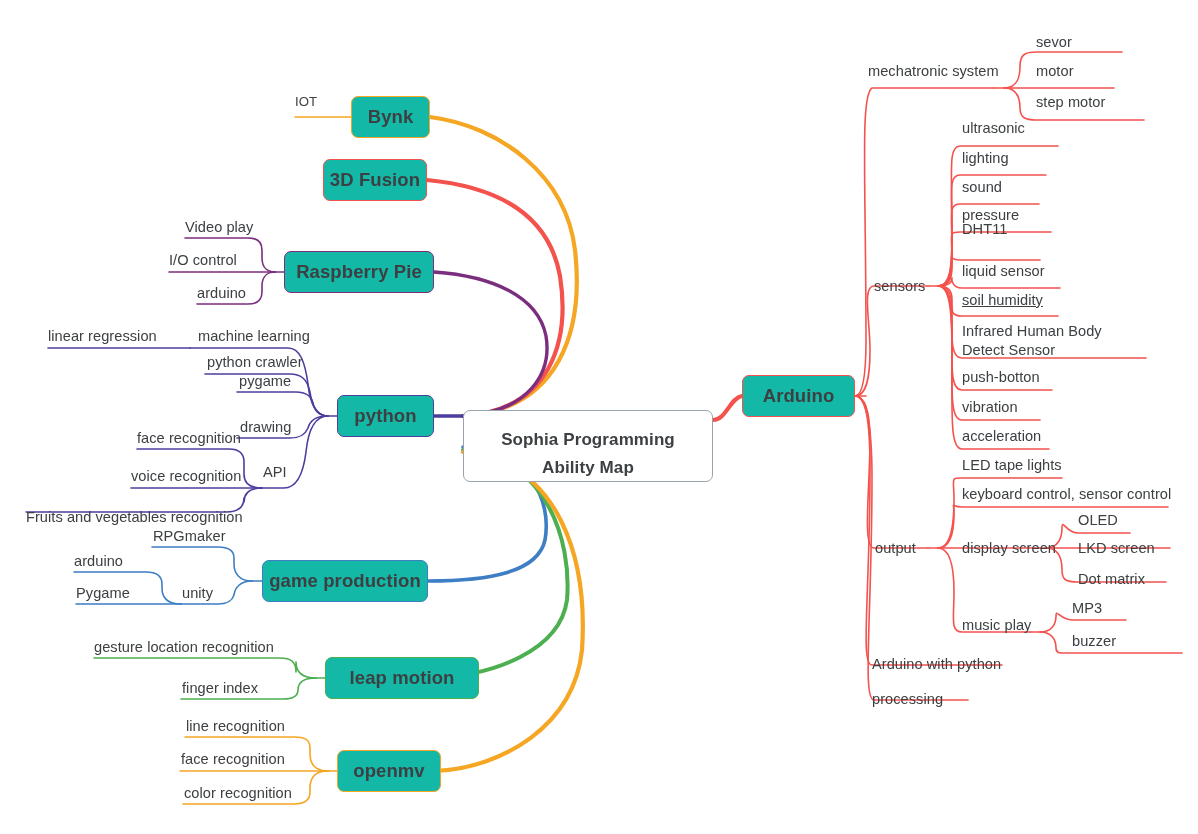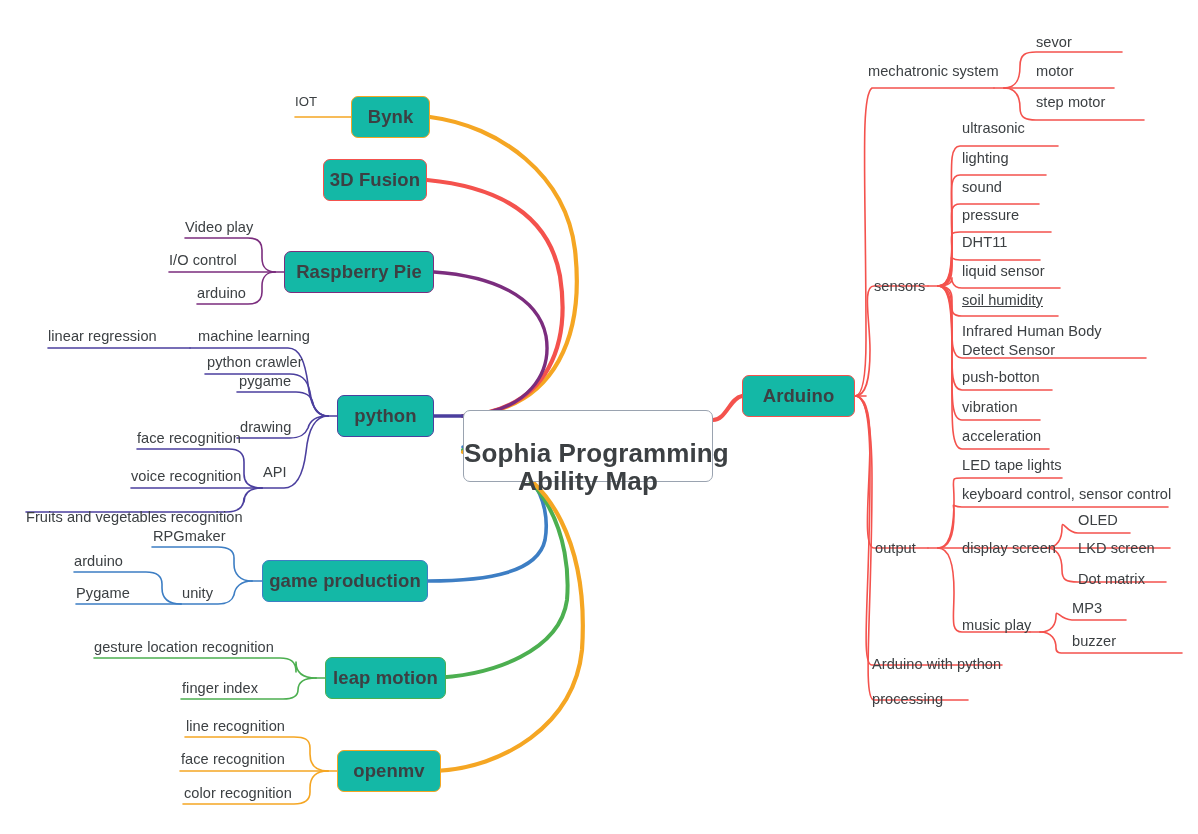--- a/index.html
+++ b/index.html
@@ -27,26 +27,26 @@
     position: absolute;
     box-sizing: border-box;
     white-space: nowrap;
     color: #3c4043;
   }
   
   .root-node {
     border: 1px solid #9aa3b0;
     border-radius: 7px;
     background: #ffffff;
-    font-size: 26px;
+    font-size: 17px;
     font-weight: bold;
     color: #3c4043;
     text-align: center;
     line-height: 28px;
-    padding-top: 28px;
+    padding-top: 15px;
     letter-spacing: 0.1px;
   }
   
   .l1-node {
     border: 1.6px solid #cccccc;
     border-radius: 7px;
     background: #14b8a6;
     font-size: 18.5px;
     font-weight: bold;
     display: flex;
@@ -213,21 +213,21 @@
   </div>
 
   <div class="node l1-node" style="left:337px; top:395px; width:97px; height:42px; border-color:#4b3f9e;">
     <span>python</span>
   </div>
 
   <div class="node l1-node" style="left:262px; top:560px; width:166px; height:42px; border-color:#3d7ec4;">
     <span>game production</span>
   </div>
 
-  <div class="node l1-node" style="left:325px; top:657px; width:121px; height:42px; border-color:#4caf50;">
+  <div class="node l1-node" style="left:325px; top:657px; width:154px; height:42px; border-color:#4caf50;">
     <span>leap motion</span>
   </div>
 
   <div class="node l1-node" style="left:337px; top:750px; width:104px; height:42px; border-color:#f5a623;">
     <span>openmv</span>
   </div>
 
   <div class="node l1-node" style="left:742px; top:375px; width:113px; height:42px; border-color:#f4524d;">
     <span>Arduino</span>
   </div>
@@ -325,21 +325,21 @@
   </div>
   <div class="node txt-node" style="left:962px; top:149px;">
     <span>lighting</span>
   </div>
   <div class="node txt-node" style="left:962px; top:178px;">
     <span>sound</span>
   </div>
   <div class="node txt-node" style="left:962px; top:206px;">
     <span>pressure</span>
   </div>
-  <div class="node txt-node" style="left:962px; top:233px;text-align:right;">
+  <div class="node txt-node" style="left:962px; top:220px;text-align:right;">
     <span>DHT11</span>
   </div>
   <div class="node txt-node" style="left:962px; top:262px;">
     <span>liquid sensor</span>
   </div>
   <div class="node txt-node" style="left:962px; top:291px;text-decoration:underline;">
     <span>soil humidity</span>
   </div>
   <div class="node txt-node wrap" style="left:962px; top:322px;">
     <span>Infrared Human Body Detect Sensor</span>

